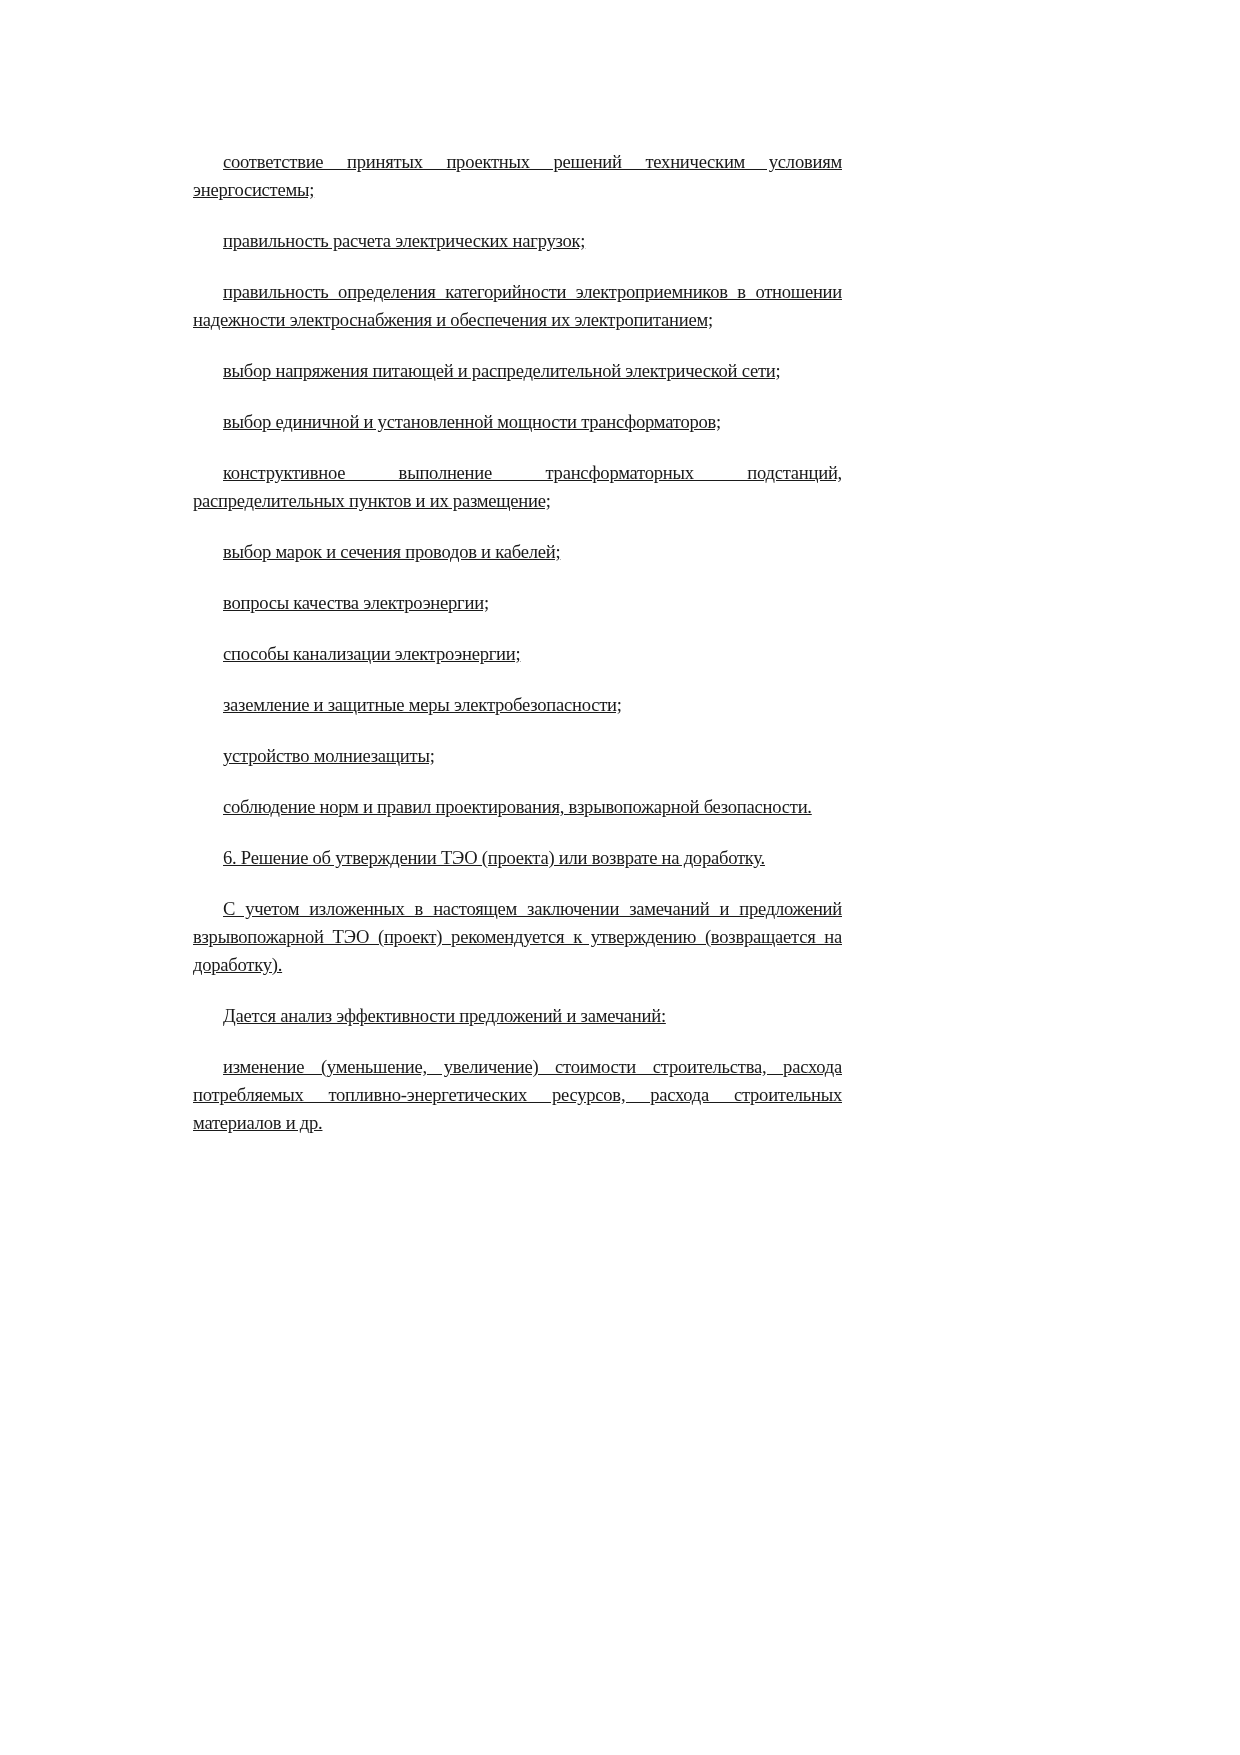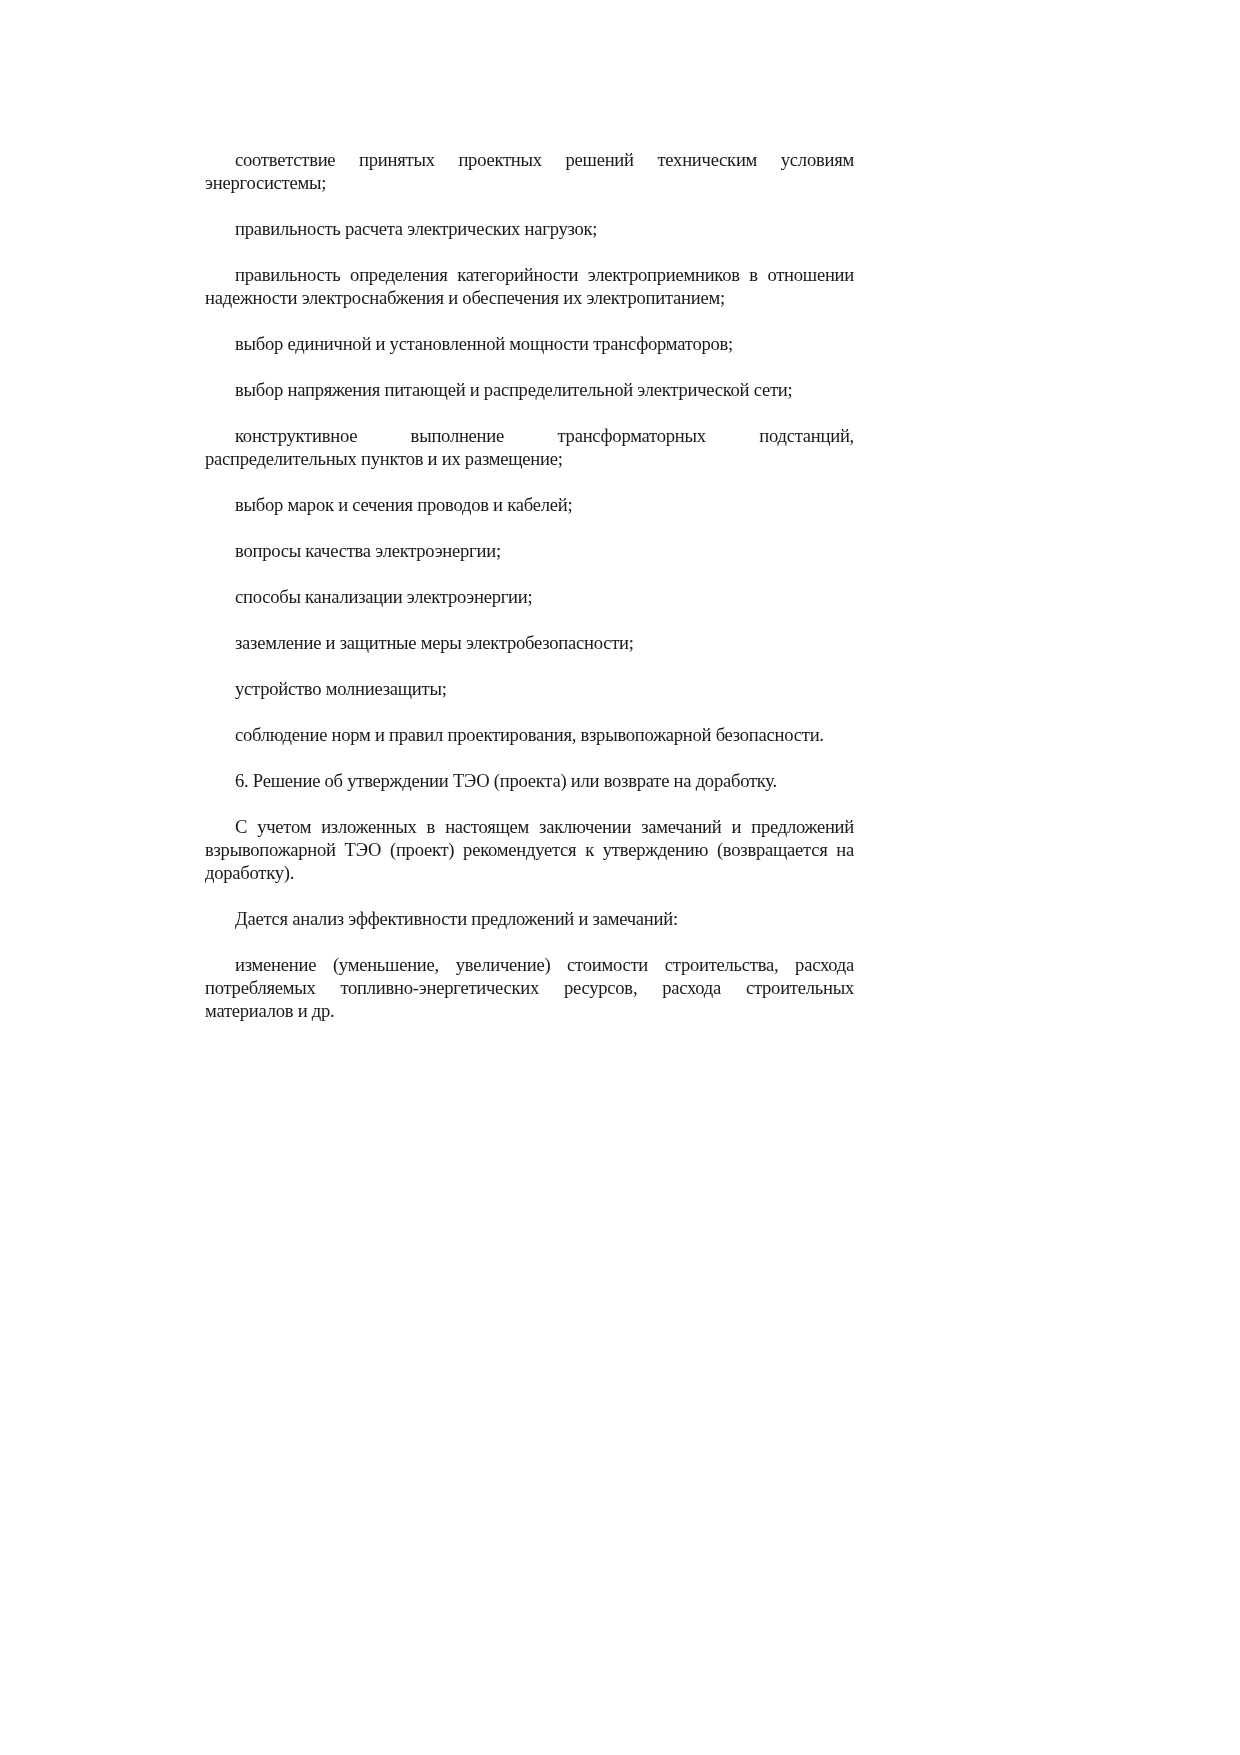--- a/index.html
+++ b/index.html
@@ -8,44 +8,45 @@
       background: #ffffff;
     }
     body {
       width: 1240px;
       height: 1755px;
       position: relative;
       overflow: hidden;
     }
     .page {
       position: absolute;
-      left: 205px;
+      left: 193px;
       top: 148px;
       width: 649px;
       font-family: "Liberation Serif", serif;
       font-size: 18.6px;
-      line-height: 23px;
+      line-height: 28px;
       color: #1a1a1a;
+      text-decoration: underline;
     }
     .para {
       margin: 0 0 23px 0;
       text-align: justify;
       text-indent: 30px;
       letter-spacing: -0.25px;
     }
   </style>
 </head>
 <body>
 
 <div class="page">
   <p class="para">соответствие  принятых проектных  решений техническим  условиям энергосистемы;</p>
   <p class="para">правильность расчета электрических нагрузок;</p>
   <p class="para">правильность определения категорийности электроприемников в отношении надежности электроснабжения и обеспечения их электропитанием;</p>
+  <p class="para">выбор  напряжения  питающей  и  распределительной электрической сети;</p>
   <p class="para">выбор единичной и установленной мощности трансформаторов;</p>
-  <p class="para">выбор  напряжения  питающей  и  распределительной электрической сети;</p>
   <p class="para">конструктивное выполнение трансформаторных подстанций, распределительных пунктов и их размещение;</p>
   <p class="para">выбор марок и сечения проводов и кабелей;</p>
   <p class="para">вопросы качества электроэнергии;</p>
   <p class="para">способы канализации электроэнергии;</p>
   <p class="para">заземление и защитные меры электробезопасности;</p>
   <p class="para">устройство молниезащиты;</p>
   <p class="para">соблюдение  норм  и  правил  проектирования,  взрывопожарной безопасности.</p>
   <p class="para">6. Решение об утверждении ТЭО (проекта) или возврате на доработку.</p>
   <p class="para">С учетом  изложенных в настоящем  заключении замечаний и предложений взрывопожарной ТЭО (проект) рекомендуется к утверждению (возвращается на доработку).</p>
   <p class="para">Дается анализ эффективности предложений и замечаний:</p>

